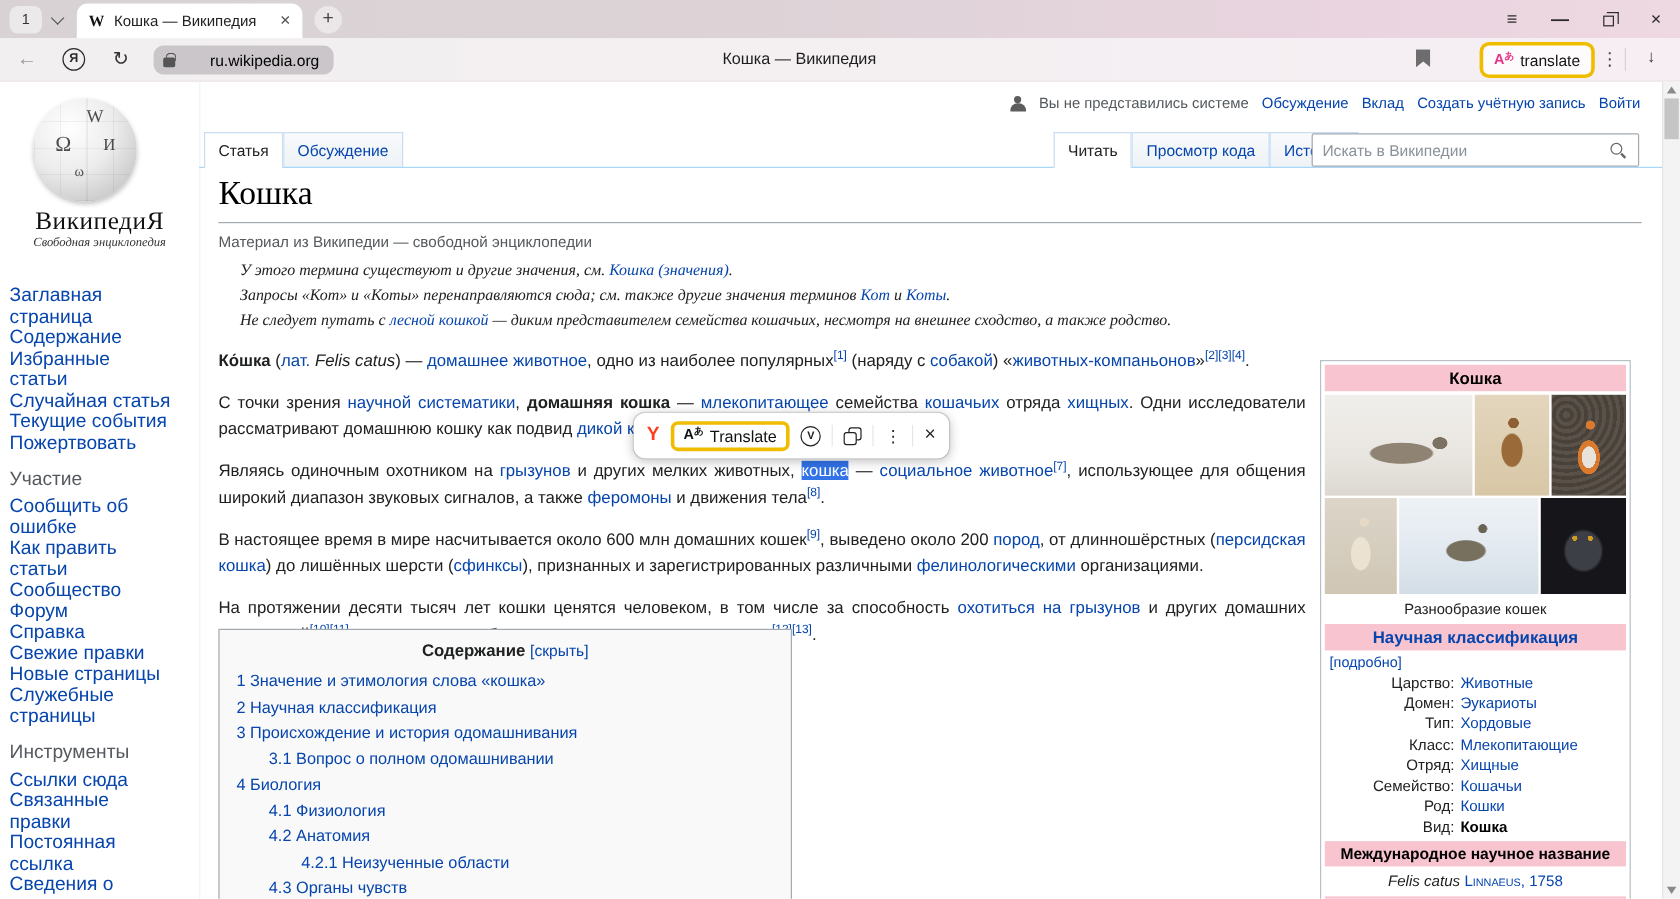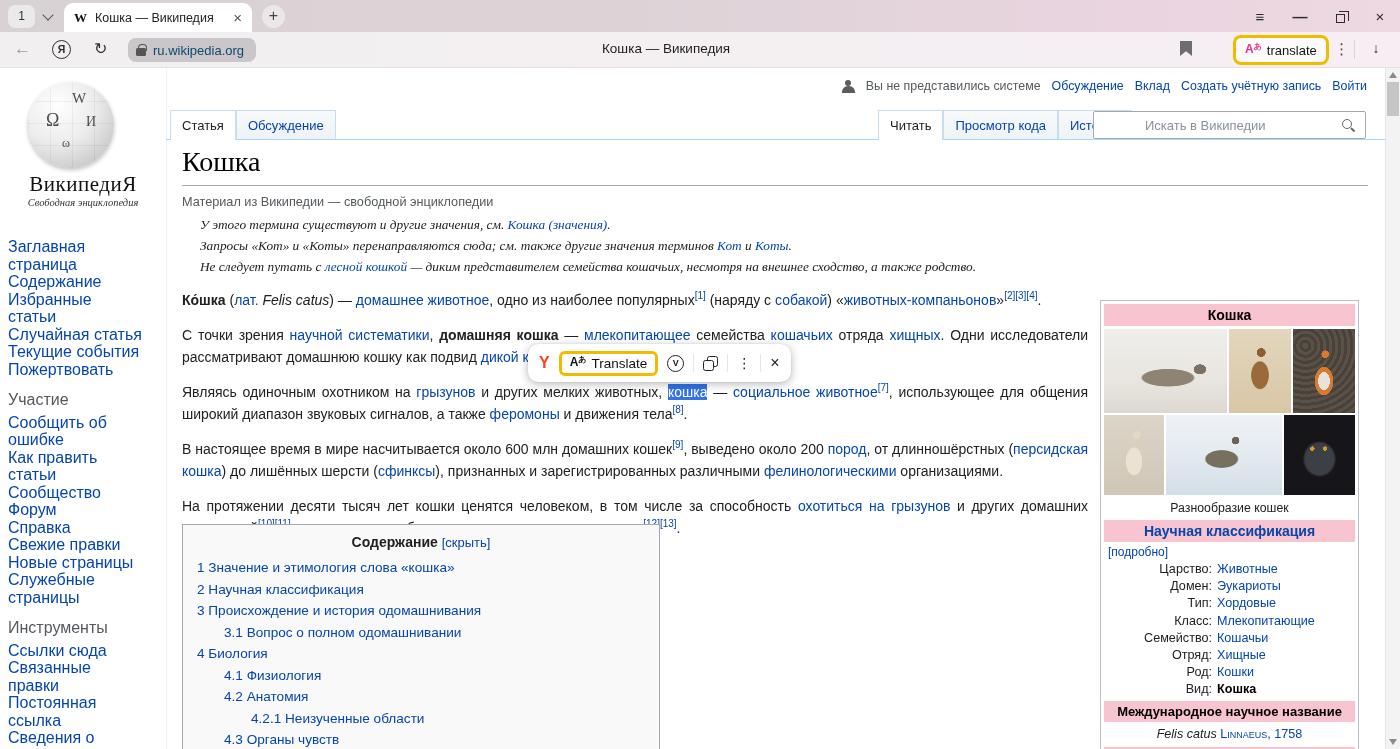--- a/index.html
+++ b/index.html
@@ -32,21 +32,21 @@
     background:linear-gradient(90deg,#f2eff0 0%,#f4f0f2 55%,#f6eef3 100%); border-bottom:1px solid #e6e0e3; }
   .tb-back { position:absolute; left:14px; top:7px; font-size:17px; color:#9a9a9a; cursor:pointer; }
   .tb-ya { position:absolute; left:52px; top:8px; width:19px; height:19px; border:1.9px solid #2e2e2e; border-radius:50%;
     text-align:center; line-height:16px; font-size:10.5px; font-weight:700; color:#2e2e2e; cursor:pointer; }
   .tb-refresh { position:absolute; left:94px; top:7px; font-size:16px; color:#333; cursor:pointer; }
   .url-pill { position:absolute; left:128px; top:6px; height:24px; border-radius:8px; background:#cbc6c9;
     display:flex; align-items:center; padding:0 12px 0 8px; gap:7px; cursor:pointer; }
   .lock { width:10px; height:8px; background:#555; border-radius:1.5px; position:relative; margin-top:3px; }
   .lock::before { content:""; position:absolute; left:1.5px; top:-4px; width:7px; height:6px;
     border:1.6px solid #555; border-bottom:none; border-radius:4px 4px 0 0; }
-  .url-text { font-size:13px; color:#0c4a6e; }
+  .url-text { font-size:13px; color:#000000;margin-left:22px; }
   .tb-title { position:absolute; left:602px; top:9px; font-size:13.5px; color:#1d1d1d; }
   .tb-bookmark { position:absolute; left:1180px; top:9px; width:12px; height:15px; background:#6d6d6d;
     clip-path:polygon(0 0,100% 0,100% 100%,50% 68%,0 100%); cursor:pointer; }
   .tr-highlight { position:absolute; left:1233px; top:3px; height:30px; border-radius:8px; background:#f0bc00; padding:3px; cursor:pointer; }
   .tr-inner { height:24px; background:#fdfbfc; border-radius:5px; display:flex; align-items:center; padding:0 9px; gap:5px; }
   .tr-icon { font-size:12px; font-weight:700; color:#e8308a; position:relative; line-height:12px; }
   .tr-icon .jp { font-size:8px; position:relative; top:-4px; }
   .tr-label { font-size:13px; color:#151515; }
   .tb-dots { position:absolute; left:1334px; top:8px; font-size:15px; color:#444; cursor:pointer; }
   .tb-div { position:absolute; left:1354px; top:8px; width:1px; height:19px; background:#d8d1d5; }
@@ -88,21 +88,21 @@
   
   .tabs-left { position:absolute; left:170px; top:110px; display:flex; height:30px; }
   .tabs-right { position:absolute; left:878px; top:110px; display:flex; height:30px; }
   .ptab { padding:0 11px; line-height:29px; font-size:13px; color:#0645ad;
     background:linear-gradient(#f8fafc,#eef2f6); border:1px solid #c9ddf0; border-bottom:none; cursor:pointer; white-space:nowrap; }
   .ptab.active { background:#fff; color:#222; border-color:#c9ddf0; position:relative; z-index:2; }
   .tabline { position:absolute; left:166px; right:15px; top:139px; height:1px; background:#a7d7f9; }
   .searchbox { position:absolute; left:1093px; top:111px; width:273px; height:28px; background:#fff;
     border:1px solid #a2a9b1; border-radius:2px; display:flex; align-items:center; }
   .searchbox input { flex:1; border:none; outline:none; font-size:13px; color:#333; padding:0 8px;
-    font-family:"Liberation Sans",sans-serif; background:transparent;margin-left:43px; }
+    font-family:"Liberation Sans",sans-serif; background:transparent; }
   .searchbox input::placeholder { color:#8a9199; }
   .mag { width:13px; height:13px; position:relative; margin-right:10px; cursor:pointer; }
   .mag::before { content:""; position:absolute; left:0; top:0; width:8px; height:8px; border:1.7px solid #666; border-radius:50%; }
   .mag::after { content:""; position:absolute; left:8.5px; top:8.5px; width:5px; height:1.8px; background:#666; transform:rotate(45deg); transform-origin:left center; }
 
   
   .article { position:absolute; left:182px; top:146px; width:1186px; }
   .h1 { font-family:"Liberation Serif",serif; font-size:28px; font-weight:400; color:#000;
     padding-bottom:7px; border-bottom:1px solid #a2a9b1; }
   .subtitle { font-size:12.7px; color:#54595d; margin-top:9px; }
@@ -358,26 +358,26 @@
       </div>
       <div class="taxrow">
         <span class="lbl">Тип:</span>
         <span class="val">Хордовые</span>
       </div>
       <div class="taxrow">
         <span class="lbl">Класс:</span>
         <span class="val">Млекопитающие</span>
       </div>
       <div class="taxrow">
+        <span class="lbl">Отряд:</span>
+        <span class="val">Хищные</span>
+      </div>
+      <div class="taxrow">
         <span class="lbl">Семейство:</span>
         <span class="val">Кошачьи</span>
-      </div>
-      <div class="taxrow">
-        <span class="lbl">Отряд:</span>
-        <span class="val">Хищные</span>
       </div>
       <div class="taxrow">
         <span class="lbl">Род:</span>
         <span class="val">Кошки</span>
       </div>
       <div class="taxrow">
         <span class="lbl">Вид:</span>
         <span class="val plain">Кошка</span>
       </div>
     </div>

